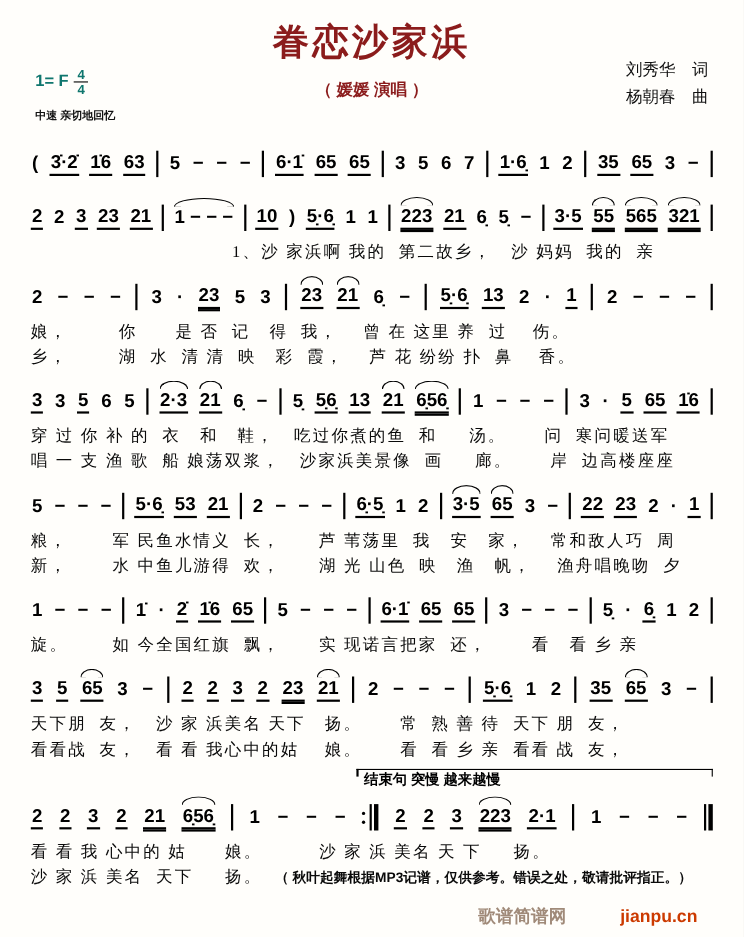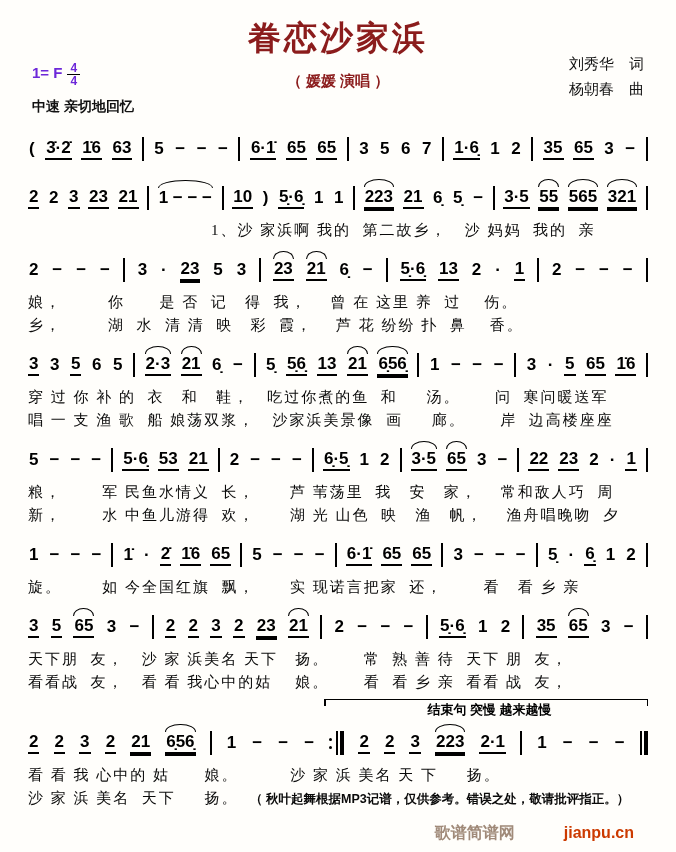--- a/index.html
+++ b/index.html
@@ -7,25 +7,25 @@
   body{ background:#e8e8e8; font-family:"Liberation Sans", sans-serif; }
   .page{ width:676px; height:852px; background:#fffefb; position:relative; overflow:hidden; margin:0 auto; }
 
   
   .header{ position:relative; height:122px; padding-top:16px; }
   .title{ text-align:center; font-size:33px; font-weight:bold; letter-spacing:3px;
           color:var(--title-color); font-family:"Liberation Sans", sans-serif; }
   .subtitle{ text-align:center; font-size:15px; font-weight:bold; color:var(--title-color); margin-top:11px; }
   .authors{ position:absolute; right:32px; top:52px; font-family:"Liberation Serif", serif;
             font-size:15px; line-height:25px; text-align:left; color:#111; }
-  .keysig{ position:absolute; left:32px; top:62px; font-weight:bold; font-size:15px; color:#6d28d9; }
+  .keysig{ position:absolute; left:32px; top:62px; font-weight:bold; font-size:15px; color:#0f766e; }
   .frac{ display:inline-block; vertical-align:middle; text-align:center; margin-left:5px; }
   .frac b{ display:block; font-size:12px; line-height:12px; padding:0 3px; }
   .frac b:first-child{ border-bottom:1.5px solid #000; }
-  .tempo{ position:absolute; left:32px; top:98px; font-weight:bold; font-size:14px; color:#111; }
+  .tempo{ position:absolute; left:32px; top:98px; font-weight:bold; font-size:10px; color:#111; }
 
   
   .score{ padding:4px 28px 0 28px; }
   .system{ margin-bottom:5px; }
   .notes-row{ display:flex; justify-content:space-between; align-items:center;
               padding:11px 0 9px 0; font-weight:bold; font-size:17px; color:#000; }
   .note{ position:relative; line-height:20px; white-space:pre; padding:0 1px; }
   .u1{ border-bottom:2px solid #000; }
   .u2{ border-bottom:2px solid #000; }
   .u2::after{ content:""; position:absolute; left:0; right:0; bottom:-4px; border-bottom:2px solid #000; }
@@ -37,21 +37,21 @@
   .grp .thin{ width:2px; height:24px; background:#000; }
   .grp .thick{ width:4px; height:24px; background:#000; }
   .dotcol{ display:flex; flex-direction:column; gap:5px; margin-right:2px; }
   .dotcol i{ width:3px; height:3px; border-radius:50%; background:#000; }
 
   .lyric-row{ white-space:pre; overflow:hidden; font-family:"Liberation Serif", serif;
               font-size:15px; line-height:23px; letter-spacing:2px; color:#0a0a0a; }
   .lyric-indent{ padding-left:183px; }
   .credit{ font-family:"Liberation Sans", sans-serif; font-weight:bold; font-size:12.5px; letter-spacing:0; }
 
-  .ending{ margin-left:296px; height:21px; border-top:1.5px solid #000; position:relative; margin-top:4px;text-align:center; }
+  .ending{ margin-left:296px; height:21px; border-top:1.5px solid #000; position:relative; margin-top:4px; }
   .ending::before, .ending::after{ content:""; position:absolute; top:-1.5px; width:1.5px; height:7px; background:#000; }
   .ending::before{ left:0; } .ending::after{ right:0; }
   .ending .elabel{ font-weight:bold; font-size:13px; padding-left:7px; color:#000;
                    font-family:"Liberation Sans", sans-serif; }
 
   .footer{ position:absolute; right:42px; bottom:8px; font-size:16px; font-weight:bold; }
   .site{ color:var(--site-color); font-family:Liberation Serif, serif; }
   .url{ color:var(--url-color); font-family:"Liberation Sans", sans-serif; margin-left:6px;padding-left:43px; }
 </style>
 </head>

